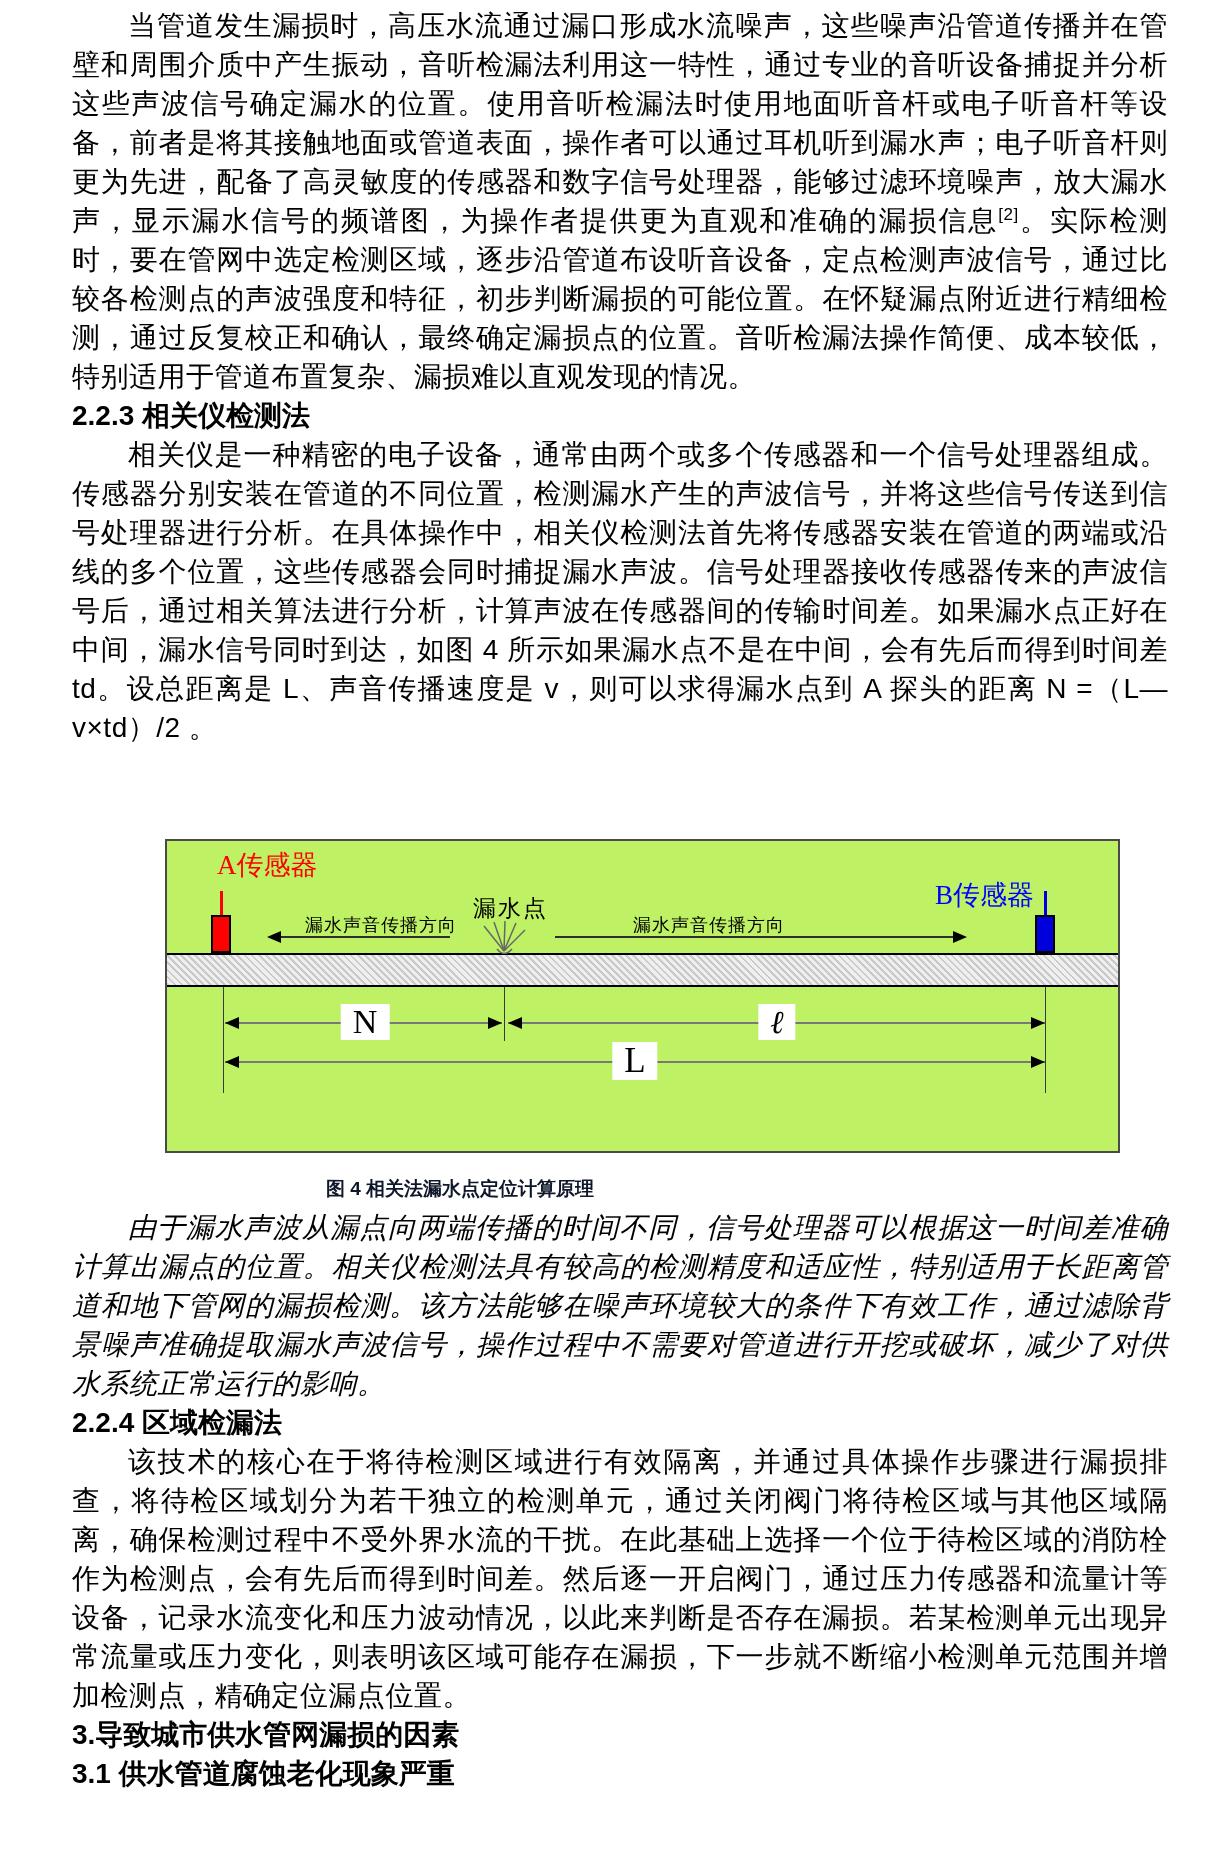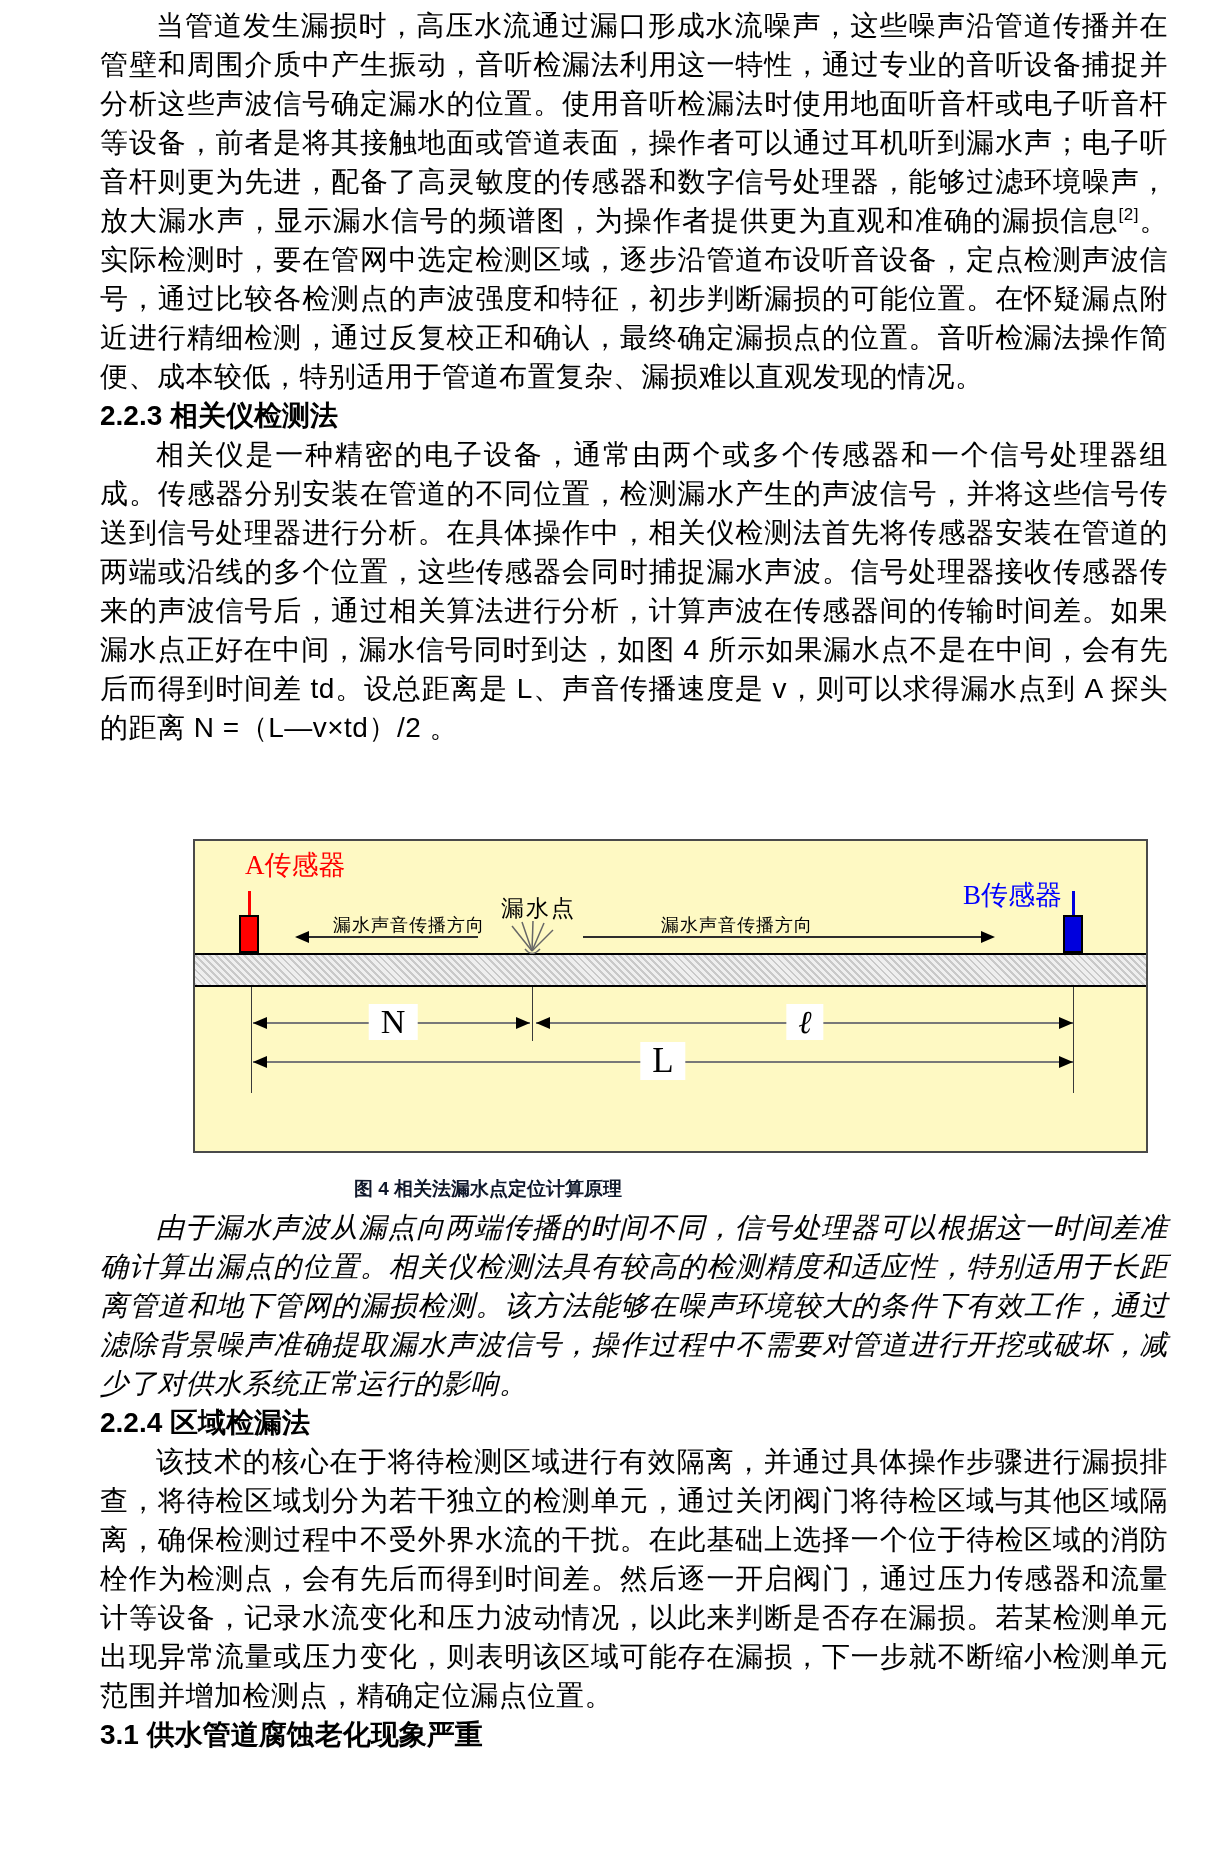--- a/index.html
+++ b/index.html
@@ -1,32 +1,32 @@
 <!DOCTYPE html>
 <html><head>
 <meta charset="utf-8">
 <style>
   html,body{margin:0;padding:0;}
   body{
     width:1215px;height:1853px;overflow:hidden;background:#ffffff;
     font-family:"Liberation Sans","DejaVu Sans",sans-serif;color:#000;
   }
-  .doc{padding:6px 47px 0 72px;margin-left:28px;}
+  .doc{padding:6px 47px 0 72px;}
   p.body{
     margin:0;font-size:28px;line-height:39px;text-align:justify;
     text-indent:2em;color:#000;letter-spacing:0.5px;
   }
   sup.ref{font-size:17px;line-height:0;vertical-align:super;}
   h2.sec{
     margin:0;font-size:28px;line-height:39px;font-weight:bold;text-indent:0;
   }
   
   .figwrap{margin:92px 0 0 93px;}
   .figbox{
-    position:relative;width:951px;height:310px;background:#fef9c3;
+    position:relative;width:951px;height:310px;background:#bef264;
     border:2px solid #4a4a4a;
   }
   .pipe{
     position:absolute;left:0;top:112px;width:100%;height:34px;box-sizing:border-box;
     border-top:2px solid #000;border-bottom:2px solid #000;
     background:repeating-linear-gradient(45deg,#c9c9c9 0px,#c9c9c9 2px,#efefef 2px,#efefef 5px);
   }
   .sensor{position:absolute;width:20px;height:38px;box-sizing:border-box;border:2px solid #000;}
   .antenna{position:absolute;width:3px;}
   .figlabel{position:absolute;font-family:"Liberation Serif","DejaVu Serif",serif;white-space:nowrap;}
@@ -115,15 +115,16 @@
   </div>
 
   <div class="caption">图 4 相关法漏水点定位计算原理</div>
 
   <p class="body sp1">由于漏水声波从漏点向两端传播的时间不同，信号处理器可以根据这一时间差准确计算出漏点的位置。相关仪检测法具有较高的检测精度和适应性，特别适用于长距离管道和地下管网的漏损检测。该方法能够在噪声环境较大的条件下有效工作，通过滤除背景噪声准确提取漏水声波信号，操作过程中不需要对管道进行开挖或破坏，减少了对供水系统正常运行的影响。</p>
 
   <h2 class="sec sp2">2.2.4 区域检漏法</h2>
 
   <p class="body sp3">该技术的核心在于将待检测区域进行有效隔离，并通过具体操作步骤进行漏损排查，将待检区域划分为若干独立的检测单元，通过关闭阀门将待检区域与其他区域隔离，确保检测过程中不受外界水流的干扰。在此基础上选择一个位于待检区域的消防栓作为检测点，会有先后而得到时间差。然后逐一开启阀门，通过压力传感器和流量计等设备，记录水流变化和压力波动情况，以此来判断是否存在漏损。若某检测单元出现异常流量或压力变化，则表明该区域可能存在漏损，下一步就不断缩小检测单元范围并增加检测点，精确定位漏点位置。</p>
 
+  <h2 class="sec sp4">3.导致城市供水管网漏损的因素</h2>
   <h2 class="sec">3.1 供水管道腐蚀老化现象严重</h2>
 
 </div>
 
 </body></html>

